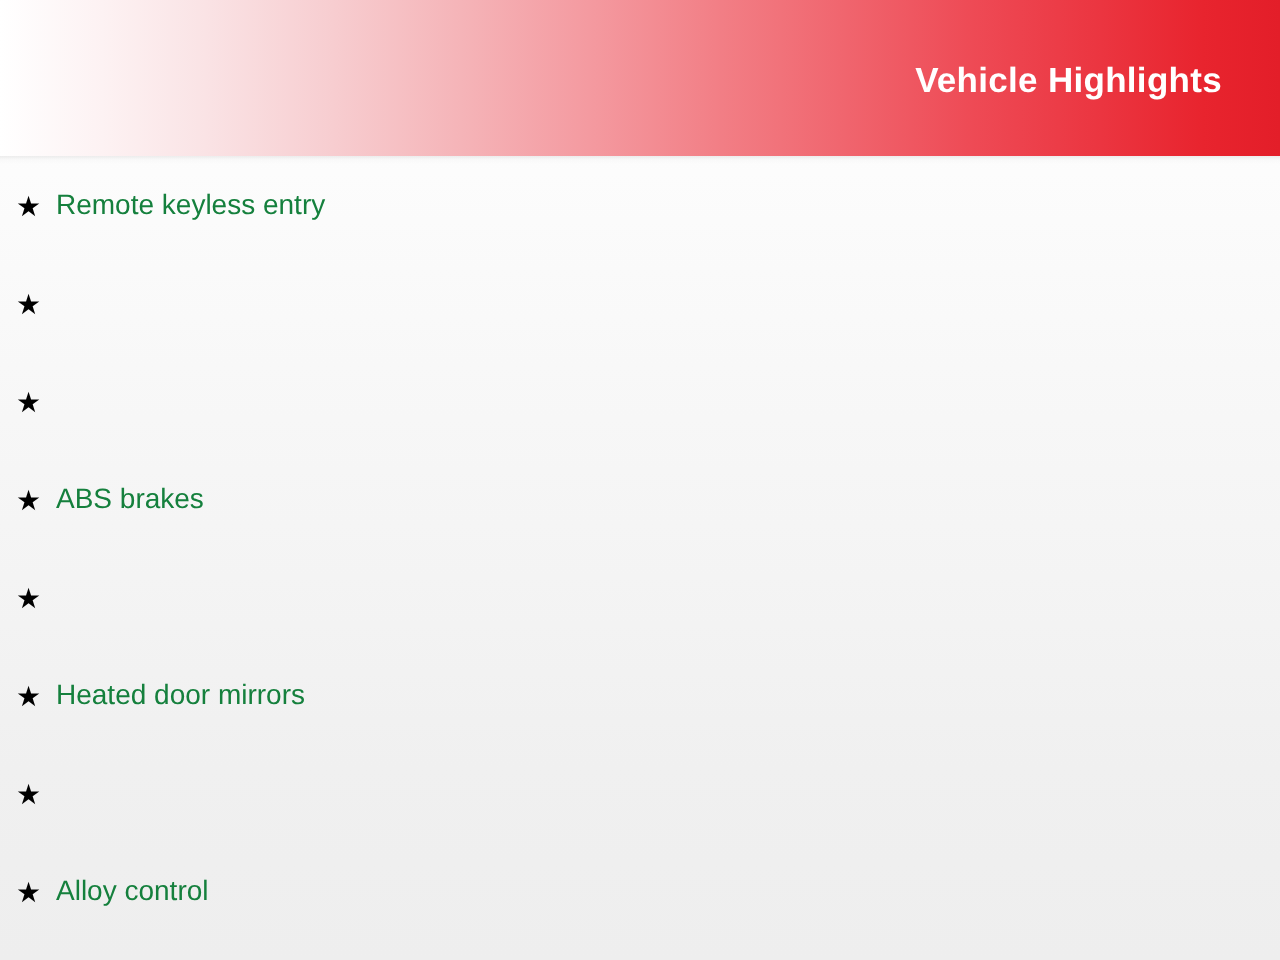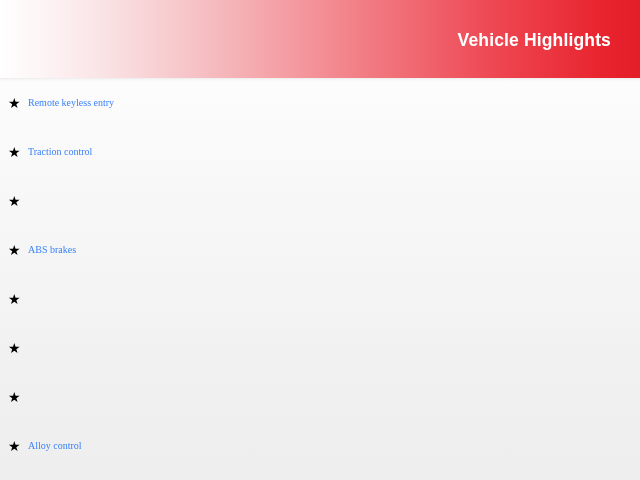--- a/index.html
+++ b/index.html
@@ -97,25 +97,24 @@
   .bullet-star {
     display: inline-block;
     width: 20px;
     font-size: 14px;
     line-height: 1;
     color: #000000;
     flex: 0 0 auto;
   }
 
   .feature-label {
-    font-size: 10px;
+    font-size: 14px;
     line-height: 1.2;
-    color: #3b82f6;
+    color: #15803d;
     white-space: nowrap;
-    font-family: Liberation Serif, serif;
   }
 </style>
 </head>
 <body>
 
 <div class="slide">
 
   <div class="header">
     <div class="header-title">Vehicle Highlights</div>
   </div>
@@ -123,38 +122,38 @@
 
   <ul class="features">
 
     <li class="feature-item">
       <span class="bullet-star">★</span>
       <span class="feature-label">Remote keyless entry</span>
     </li>
 
     <li class="feature-item">
       <span class="bullet-star">★</span>
-      <span class="feature-label">Traction control</span>
     </li>
 
     <li class="feature-item">
       <span class="bullet-star">★</span>
     </li>
 
     <li class="feature-item">
       <span class="bullet-star">★</span>
       <span class="feature-label">ABS brakes</span>
     </li>
 
     <li class="feature-item">
       <span class="bullet-star">★</span>
     </li>
 
     <li class="feature-item">
       <span class="bullet-star">★</span>
+      <span class="feature-label">Heated door mirrors</span>
     </li>
 
     <li class="feature-item">
       <span class="bullet-star">★</span>
     </li>
 
     <li class="feature-item">
       <span class="bullet-star">★</span>
       <span class="feature-label">Alloy control</span>
     </li>

